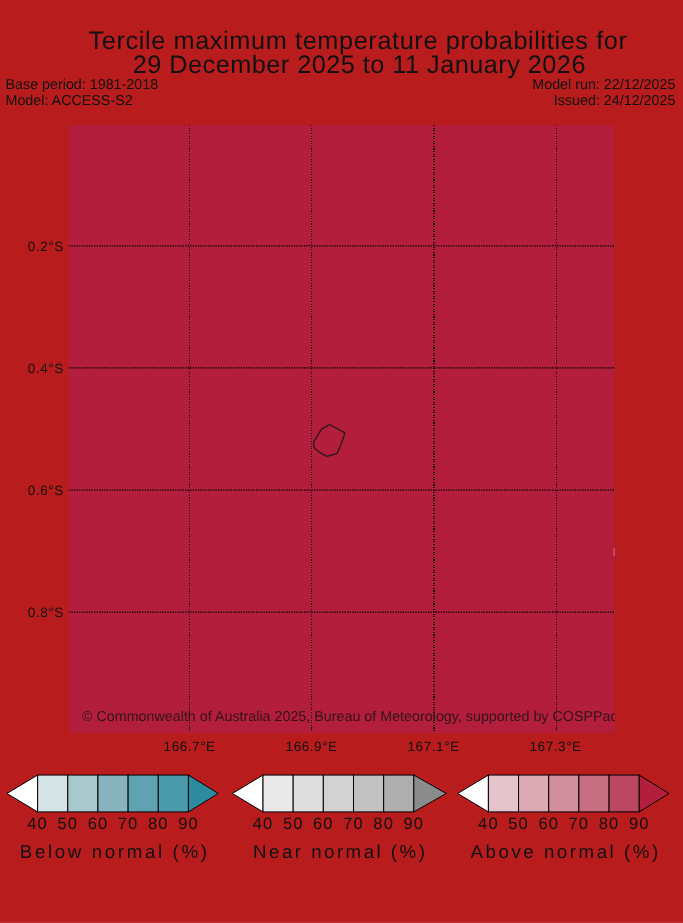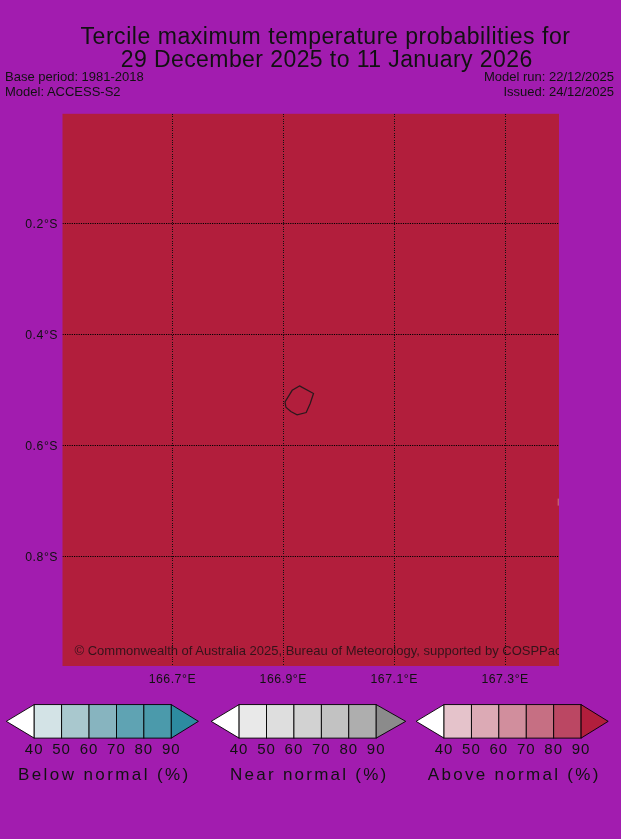--- a/index.html
+++ b/index.html
@@ -1,16 +1,16 @@
 <!DOCTYPE html>
 <html><head>
 <meta charset="utf-8">
 <style>
   html,body{margin:0;padding:0;background:#ffffff;}
-  .wrap{position:relative;width:621px;height:839px;background:#a21caf;overflow:hidden;}
+  .wrap{position:relative;width:621px;height:839px;background:#b91c1c;overflow:hidden;}
   text{font-family:"Liberation Sans",sans-serif;fill:#111111;}
 </style>
 </head>
 <body>
 <div class="wrap">
 <svg width="621" height="839" viewBox="0 0 621 839" xmlns="http://www.w3.org/2000/svg">
   <defs>
     <clipPath id="mapclip">
           <rect x="62.5" y="113.8" width="496.5" height="552.2"></rect>
         </clipPath>

